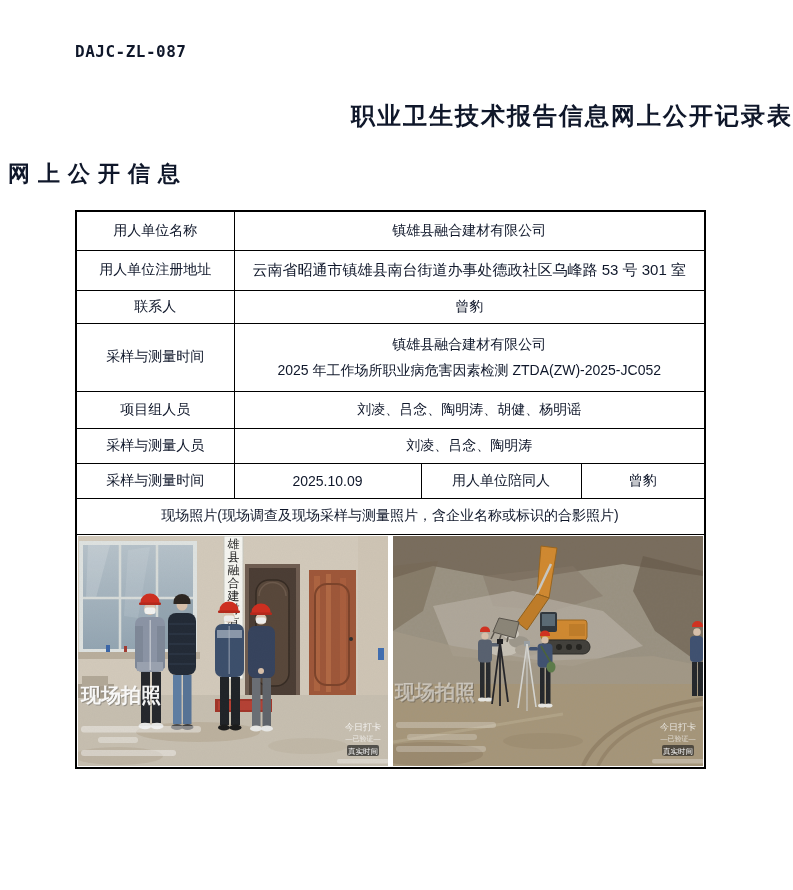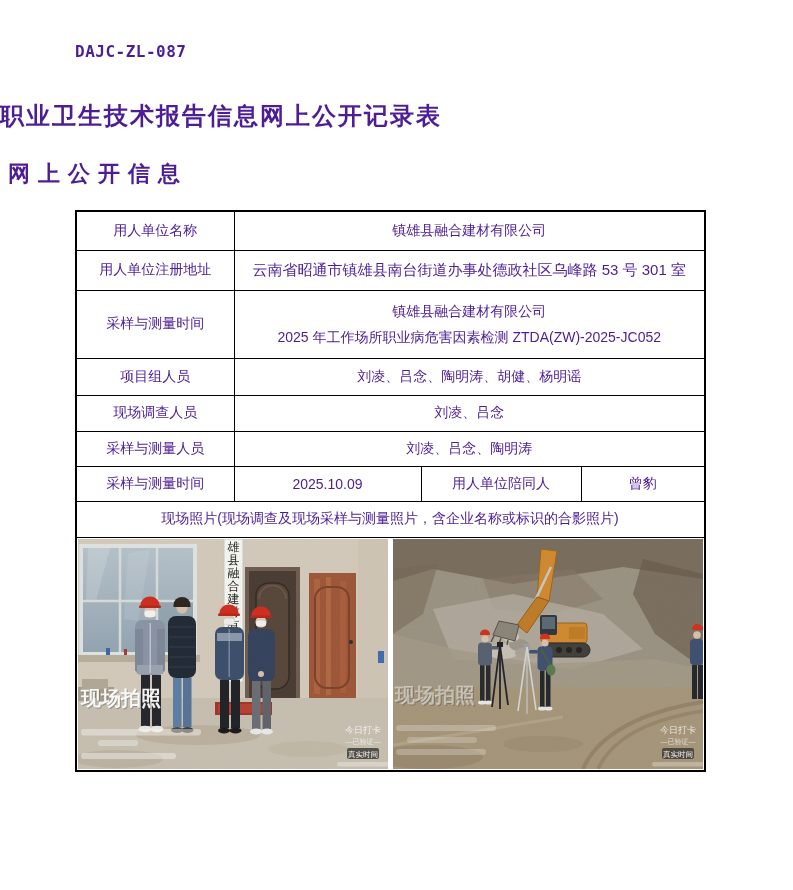--- a/index.html
+++ b/index.html
@@ -1,20 +1,20 @@
 <!DOCTYPE html>
 <html><head>
 <meta charset="utf-8">
 <style>
   html,body{margin:0;padding:0;background:#fff;}
   .page{position:relative;width:793px;height:890px;background:#fff;overflow:hidden;
-        font-family:"Liberation Sans",sans-serif;color:#4c1d95;}
+        font-family:"Liberation Sans",sans-serif;color:#0f172a;}
   .doc-code{position:absolute;left:75px;top:42px;font-family:"DejaVu Sans Mono",monospace;
         font-weight:bold;font-size:16px;letter-spacing:.5px;}
-  .main-title{position:absolute;left:0;top:100px;width:793px;text-align:left;
+  .main-title{position:absolute;left:0;top:100px;width:793px;text-align:right;
         font-size:24px;font-weight:bold;letter-spacing:2px;}
   .sub-title{position:absolute;left:0;top:159px;width:793px;text-align:left;
         font-size:22px;font-weight:bold;letter-spacing:8px;text-indent:8px;}
   table.doc-table{position:absolute;left:75px;top:210px;width:629px;border-collapse:collapse;
         table-layout:fixed;border:2px solid #000;}
   .doc-table td{border:1.5px solid #000;font-size:14px;text-align:center;padding:0 9px;
         overflow:hidden;vertical-align:middle;}
   .doc-table .two-line div{line-height:26px;}
   .doc-table .nowrap{white-space:nowrap;font-size:15px;}
   .caption-cell{text-align:center;padding:4px 2px 4px 1px !important;font-size:14px;}
@@ -49,34 +49,34 @@
       </colgroup>
     <tbody>
         <tr style="height:39px">
       <td>用人单位名称</td>
       <td colspan="3">镇雄县融合建材有限公司</td>
     </tr>
     <tr style="height:40px">
       <td>用人单位注册地址</td>
       <td colspan="3" class="nowrap">云南省昭通市镇雄县南台街道办事处德政社区乌峰路 53 号 301 室</td>
     </tr>
+    <tr style="height:33px">
+      <td>联系人</td>
+      <td colspan="3">曾豹</td>
+    </tr>
     <tr style="height:68px">
       <td>采样与测量时间</td>
       <td colspan="3" class="two-line">
         <div>镇雄县融合建材有限公司</div>
         <div>2025 年工作场所职业病危害因素检测 ZTDA(ZW)-2025-JC052</div>
       </td>
     </tr>
     <tr style="height:37px">
       <td>项目组人员</td>
       <td colspan="3">刘凌、吕念、陶明涛、胡健、杨明谣</td>
-    </tr>
-    <tr style="height:36px">
-      <td>现场调查人员</td>
-      <td colspan="3">刘凌、吕念</td>
     </tr>
     <tr style="height:35px">
       <td>采样与测量人员</td>
       <td colspan="3">刘凌、吕念、陶明涛</td>
     </tr>
     <tr style="height:35px">
       <td>采样与测量时间</td>
       <td>2025.10.09</td>
       <td>用人单位陪同人</td>
       <td>曾豹</td>

